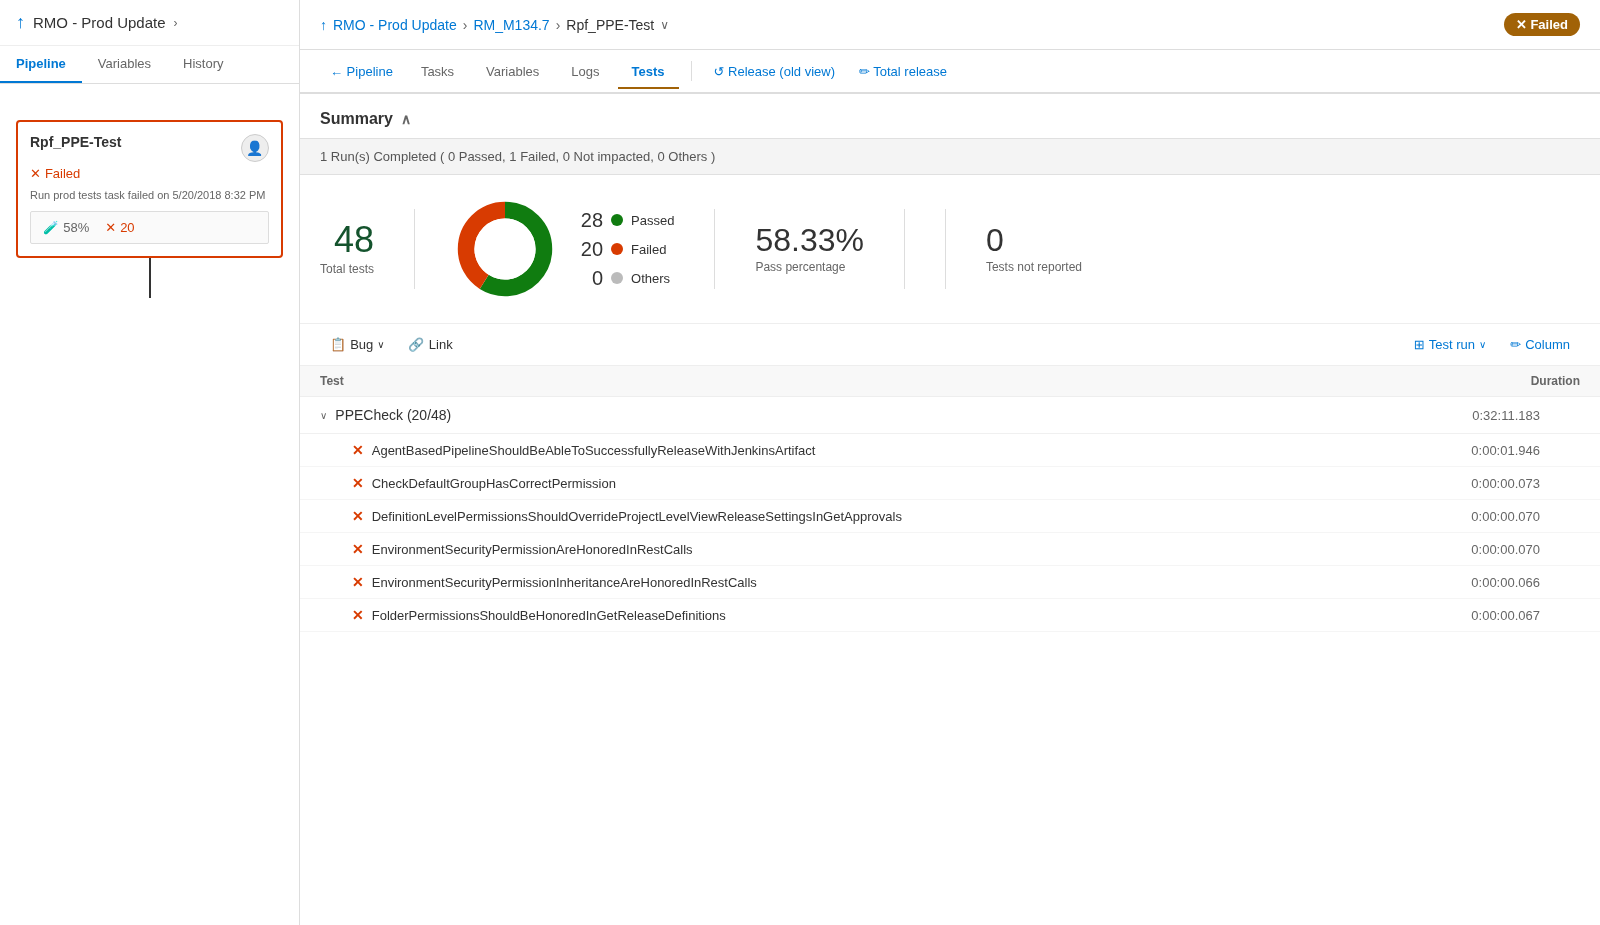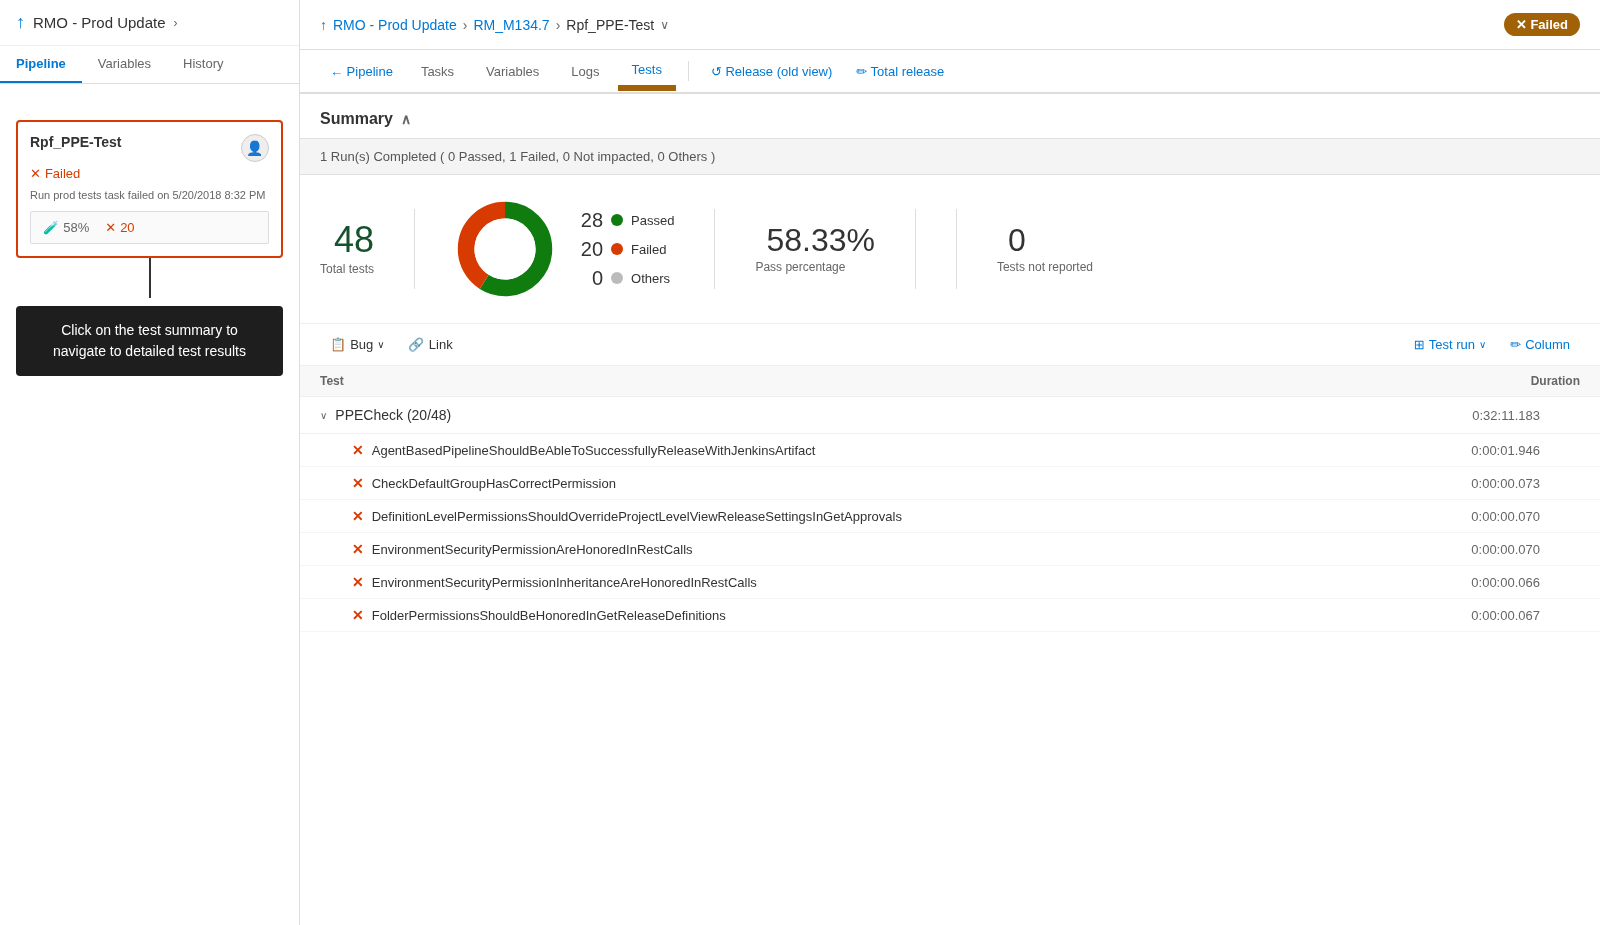--- a/index.html
+++ b/index.html
@@ -43,21 +43,21 @@
     .breadcrumb-sep { color: #666; }
     .breadcrumb-item { color: #333; }
     .breadcrumb-item.link { color: #0078d4; cursor: pointer; }
     .failed-badge { background: #a16207; color: #fff; padding: 4px 12px; border-radius: 12px; font-size: 13px; font-weight: 600; display: flex; align-items: center; gap: 6px; }
     .chevron-down { color: #666; font-size: 12px; }
 
     
     .nav-bar { display: flex; align-items: center; padding: 0 20px; height: 44px; border-bottom: 2px solid #ddd; gap: 4px; }
     .nav-back { display: flex; align-items: center; gap: 4px; color: #0078d4; font-size: 13px; cursor: pointer; padding: 6px 10px; }
     .nav-item { padding: 8px 14px; font-size: 13px; color: #666; cursor: pointer; border-bottom: 2px solid transparent; margin-bottom: -2px; }
-    .nav-item.active { color: #0078d4; border-bottom: 6px solid #a16207; font-weight: 400; }
+    .nav-item.active { color: #0078d4; border-bottom: 2px solid #a16207; font-weight: 700; }
     .nav-divider { width: 1px; height: 20px; background: #ddd; margin: 0 8px; }
     .nav-release { display: flex; align-items: center; gap: 6px; color: #0078d4; font-size: 13px; cursor: pointer; padding: 6px 10px; }
     .nav-edit { display: flex; align-items: center; gap: 6px; color: #0078d4; font-size: 13px; cursor: pointer; padding: 6px 10px; }
 
     
     .main-content { flex: 1; overflow-y: auto; background: #fff; }
 
     
     .summary-header { display: flex; align-items: center; gap: 8px; padding: 16px 20px 10px; font-size: 16px; font-weight: 600; color: #333; }
 
@@ -71,21 +71,21 @@
     .total-tests .label { font-size: 12px; color: #666; margin-top: 4px; }
     .divider-v { width: 1px; height: 80px; background: #ddd; }
     .donut-section { display: flex; align-items: center; gap: 20px; }
     .legend { display: flex; flex-direction: column; gap: 6px; }
     .legend-item { display: flex; align-items: center; gap: 8px; font-size: 13px; }
     .legend-dot { width: 12px; height: 12px; border-radius: 50%; }
     .legend-dot.passed { background: #107c10; }
     .legend-dot.failed { background: #d83b01; }
     .legend-dot.others { background: #bbb; }
     .stat-item { text-align: left; }
-    .stat-item .number { font-size: 32px; font-weight: 300; color: #333; line-height: 1; margin-left: 11px; }
+    .stat-item .number { font-size: 32px; font-weight: 300; color: #333; line-height: 1; }
     .stat-item .label { font-size: 12px; color: #666; margin-top: 4px; }
 
     
     .donut-container { position: relative; width: 100px; height: 100px; }
     .donut-container svg { width: 100%; height: 100%; }
 
     
     .toolbar { display: flex; align-items: center; justify-content: space-between; padding: 8px 20px; border-bottom: 1px solid #eee; }
     .toolbar-left { display: flex; align-items: center; gap: 4px; }
     .toolbar-btn { display: flex; align-items: center; gap: 4px; padding: 5px 10px; font-size: 13px; color: #333; cursor: pointer; border-radius: 2px; }
@@ -138,23 +138,20 @@
             <span>🧪</span>
             <span>58%</span>
           </div>
           <div class="metric-fail">
             <span>✕</span>
             <span>20</span>
           </div>
         </div>
       </div>
       <div class="connector-line"></div>
-      <div class="tooltip-box">
-        <span>Click on the test summary to navigate to detailed test results</span>
-      </div>
     </div>
   </div>
 
   <div class="right-panel">
 
     <div class="top-bar">
       <div class="breadcrumb">
         <span class="breadcrumb-icon">↑</span>
         <span class="breadcrumb-item link">RMO - Prod Update</span>
         <span class="breadcrumb-sep">›</span>

